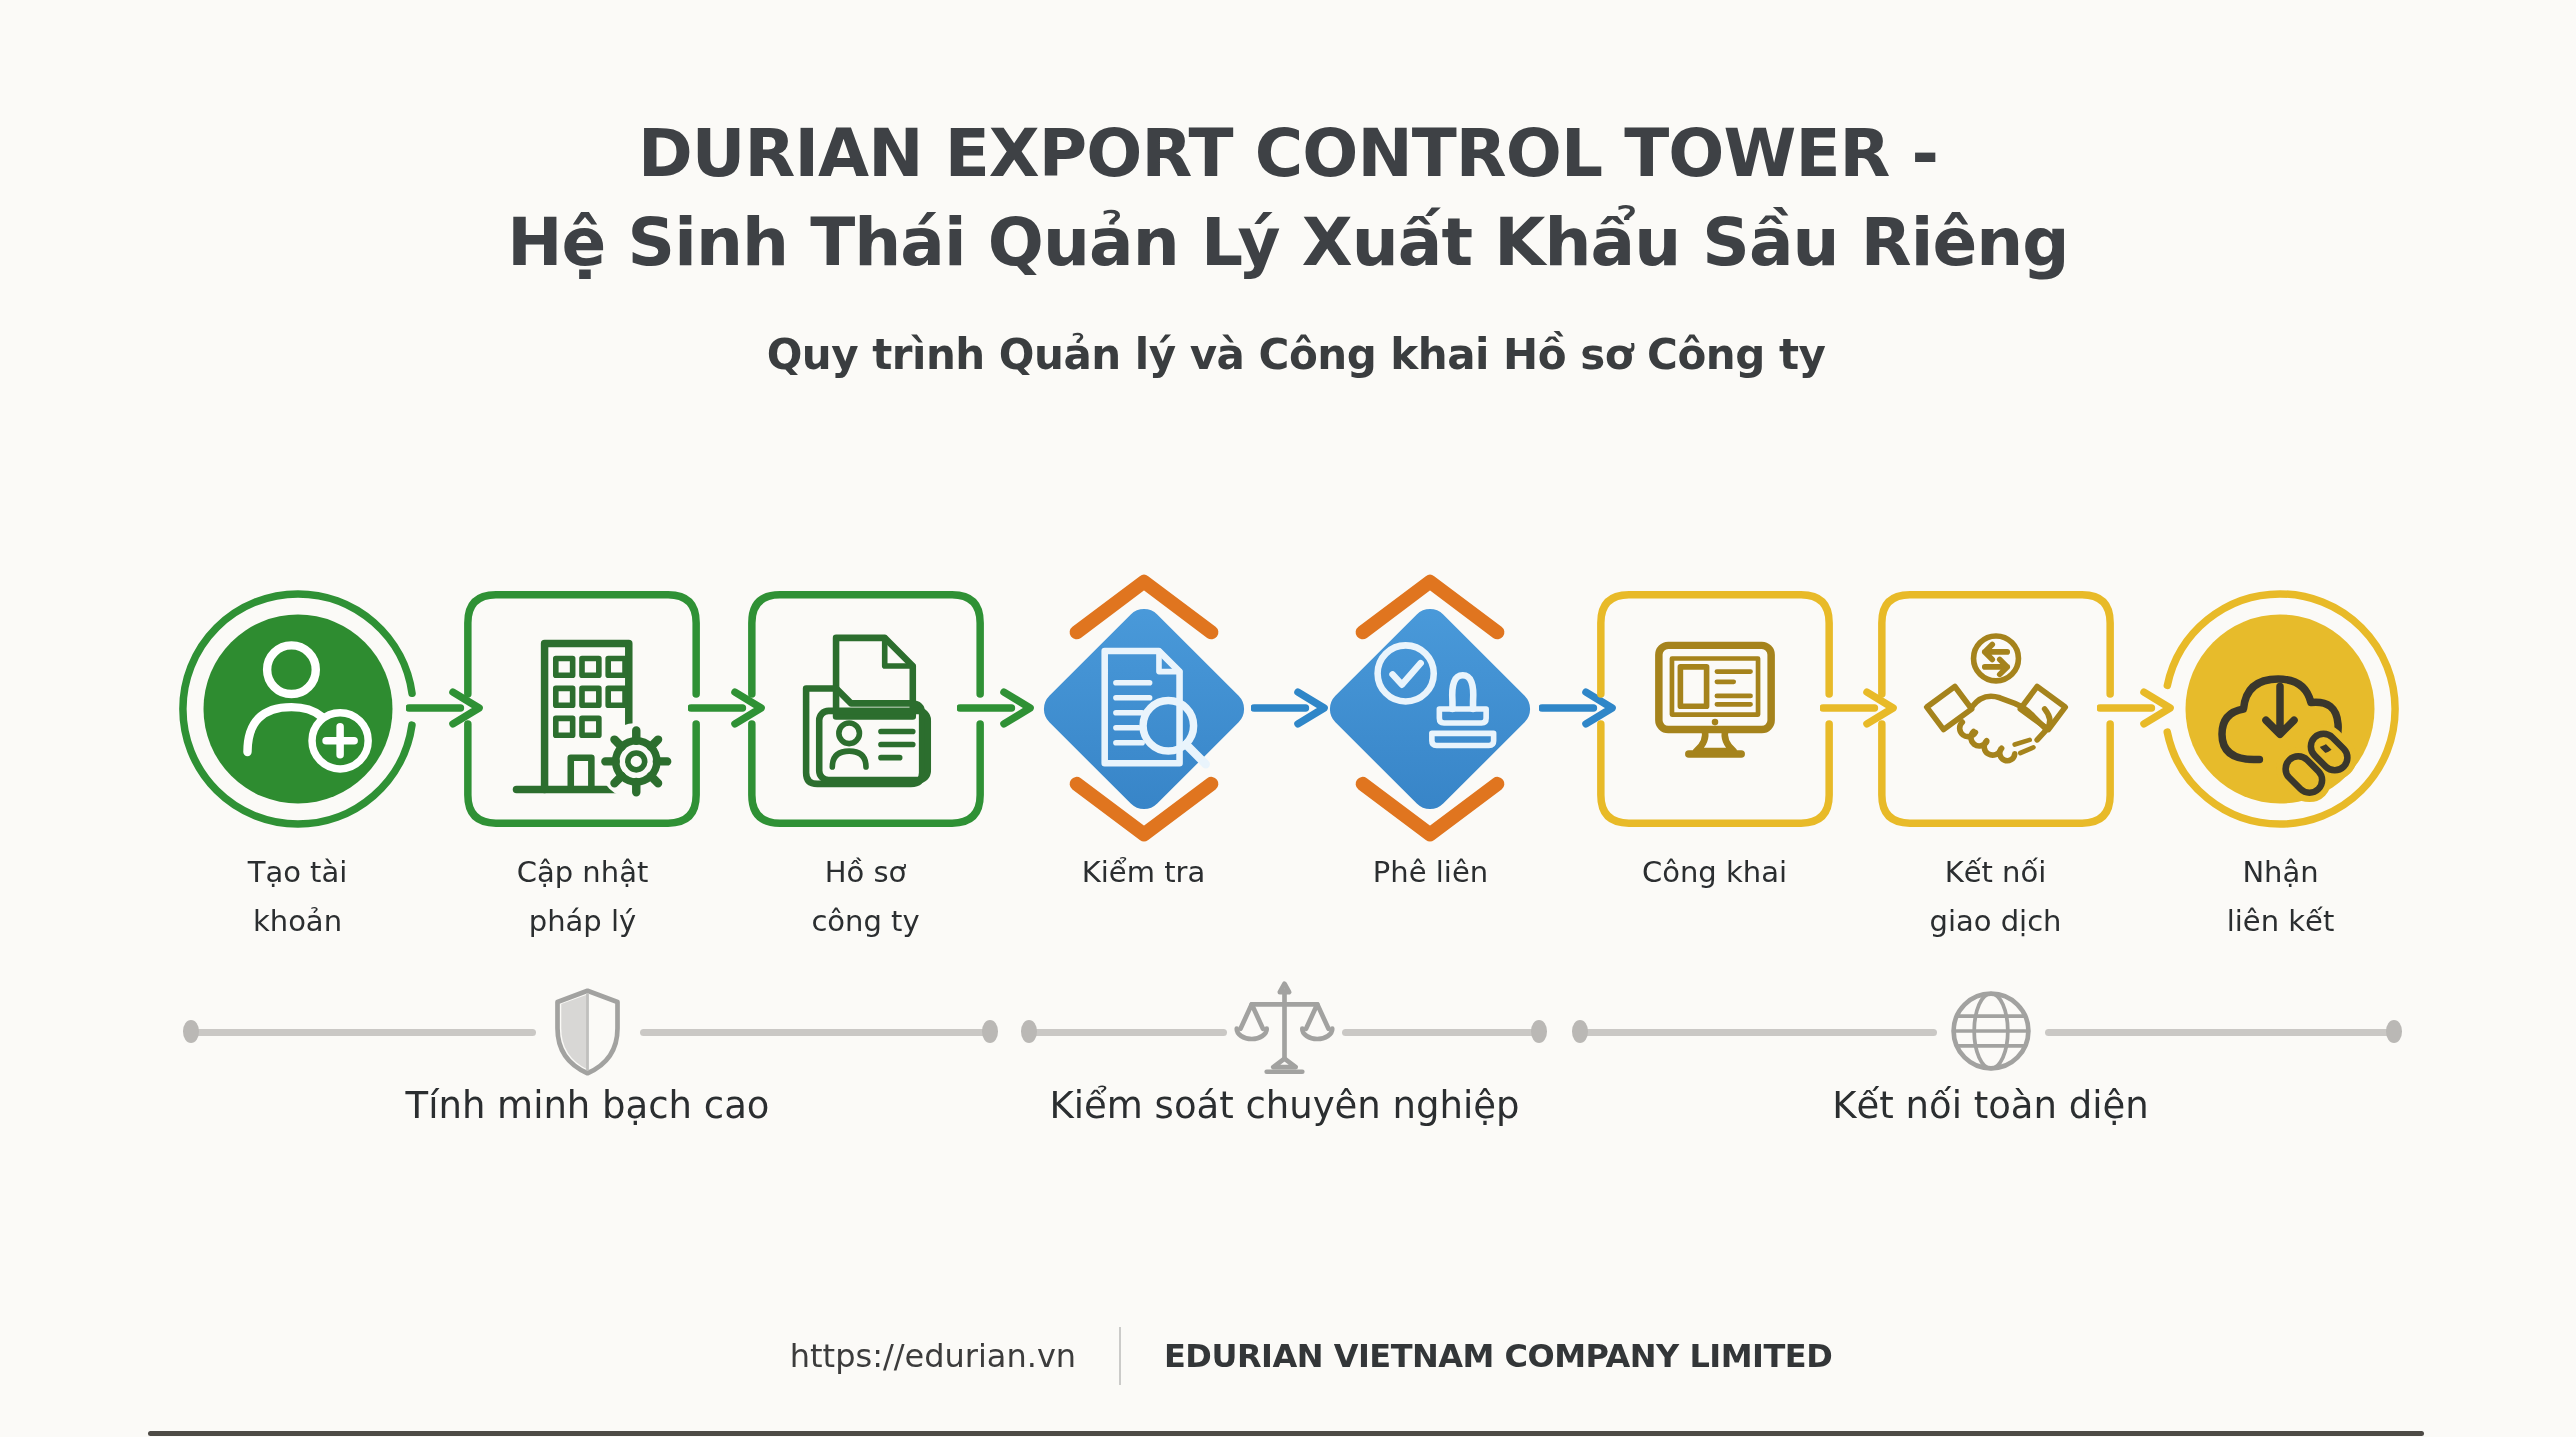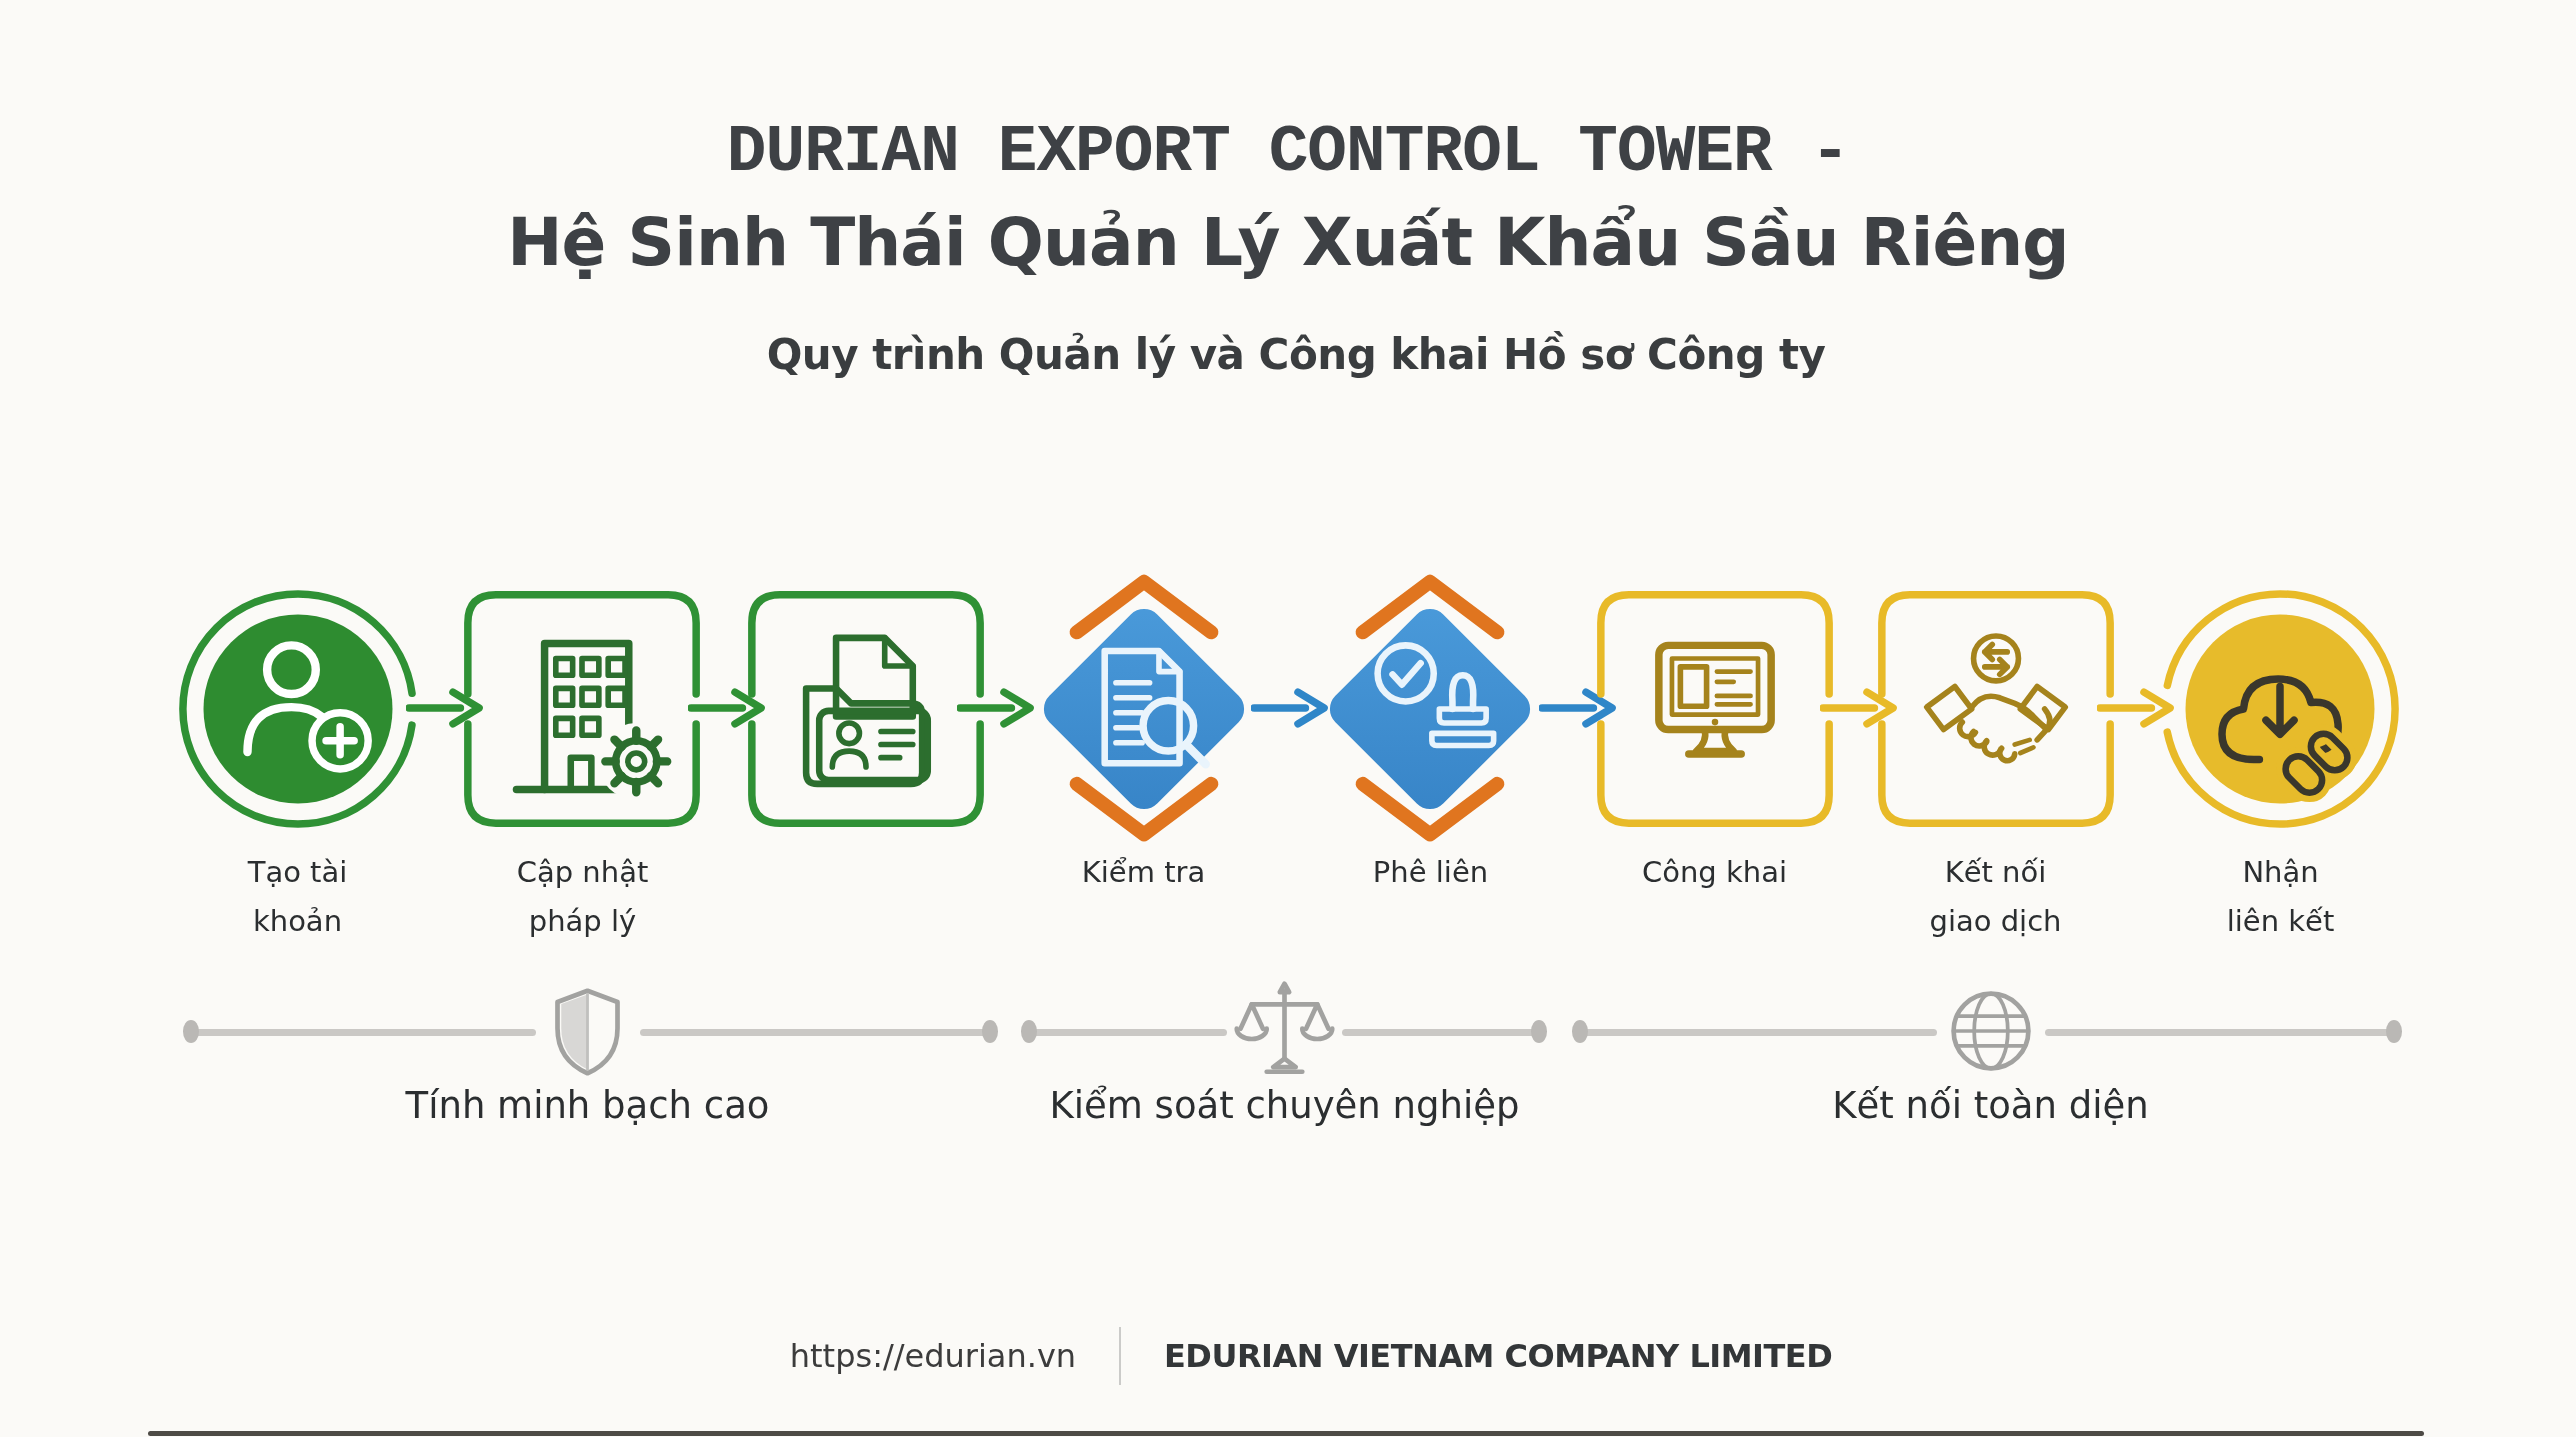--- a/index.html
+++ b/index.html
@@ -30,21 +30,21 @@
   .footer .url{font-size:32px;color:var(--footer-text);margin-left:46px;}
   .footer .divider{width:1.9px;height:58px;background:#cbcbc9;}
   .footer .company{font-size:32px;font-weight:700;color:#333638;letter-spacing:-0.5px;}
   .edgebar{top:1431px;left:148px;width:2276px;height:4.7px;background:#35322d;border-radius:2.8px;opacity:.88;}
 </style>
 </head>
 <body>
 
 <div id="stage">
 
-  <div class="abs ttl" style="top:115px;font-family:Liberation Mono, monospace;">DURIAN EXPORT CONTROL TOWER -</div>
+  <div class="abs ttl" style="top:115px;">DURIAN EXPORT CONTROL TOWER -</div>
   <div class="abs ttl" style="top:204px;text-align:center;">Hệ Sinh Thái Quản Lý Xuất Khẩu Sầu Riêng</div>
   <div class="abs subttl" style="top:330px;padding-left:16px;">Quy trình Quản lý và Công khai Hồ sơ Công ty</div>
 
   <svg class="abs step-svg" style="left:167px;" viewBox="0 0 280 344">
     <circle class="st sG" cx="140" cy="172" r="123" stroke-width="8" pathLength="100" stroke-dasharray="95.5 4.5" stroke-dashoffset="97.75"></circle>
     <circle class="fGreen" cx="140" cy="172" r="101"></circle>
     <g>
       <circle class="st sW" cx="133" cy="130" r="26" stroke-width="9"></circle>
       <path class="st sW" stroke-width="9" d="M86,218 q0,-48 47,-48 q20,0 32,10"></path>
       <circle class="st sW" cx="185" cy="206" r="30" stroke-width="8"></circle>
@@ -85,20 +85,22 @@
     <g>
       <path class="st sGD" stroke-width="7" d="M108,96 H160 L190,126 V180 H108 Z"></path>
       <path class="st sGD" stroke-width="6" d="M160,96 V126 H190"></path>
       <path class="st sGD" stroke-width="7" fill="var(--bg)" d="M76,150 h32 l16,16 h64 q12,0 12,12 v62 q0,12 -12,12 H88 q-12,0 -12,-12 Z"></path>
       <rect class="st sGD" stroke-width="7" fill="var(--bg)" x="90" y="174" width="116" height="74" rx="10"></rect>
       <circle class="st sGD" cx="122" cy="198" r="11" stroke-width="6"></circle>
       <path class="st sGD" stroke-width="6" d="M104,234 q0,-17 18,-17 q18,0 18,17"></path>
       <path class="st sGD" stroke-width="6" d="M156,196 H190 M156,210 H190 M156,224 H176"></path>
     </g>
   </svg>
+  <div class="abs step-label" style="left:697px;">Hồ sơ
+công ty</div>
 
   <svg class="abs arrow-svg" style="left:957px;" viewBox="0 0 84 90">
     <path class="st sG" stroke-width="8" d="M3,45 H58 M50,28 L78,45 L50,62"></path>
   </svg>
 
   <svg class="abs step-svg" style="left:1013px;" viewBox="0 0 280 344">
     <defs>
       <linearGradient id="dg" x1="0" y1="0" x2="1" y2="1">
         <stop offset="0" stop-color="#4a9ada"></stop>
           <stop offset="1" stop-color="#3784c7"></stop>

